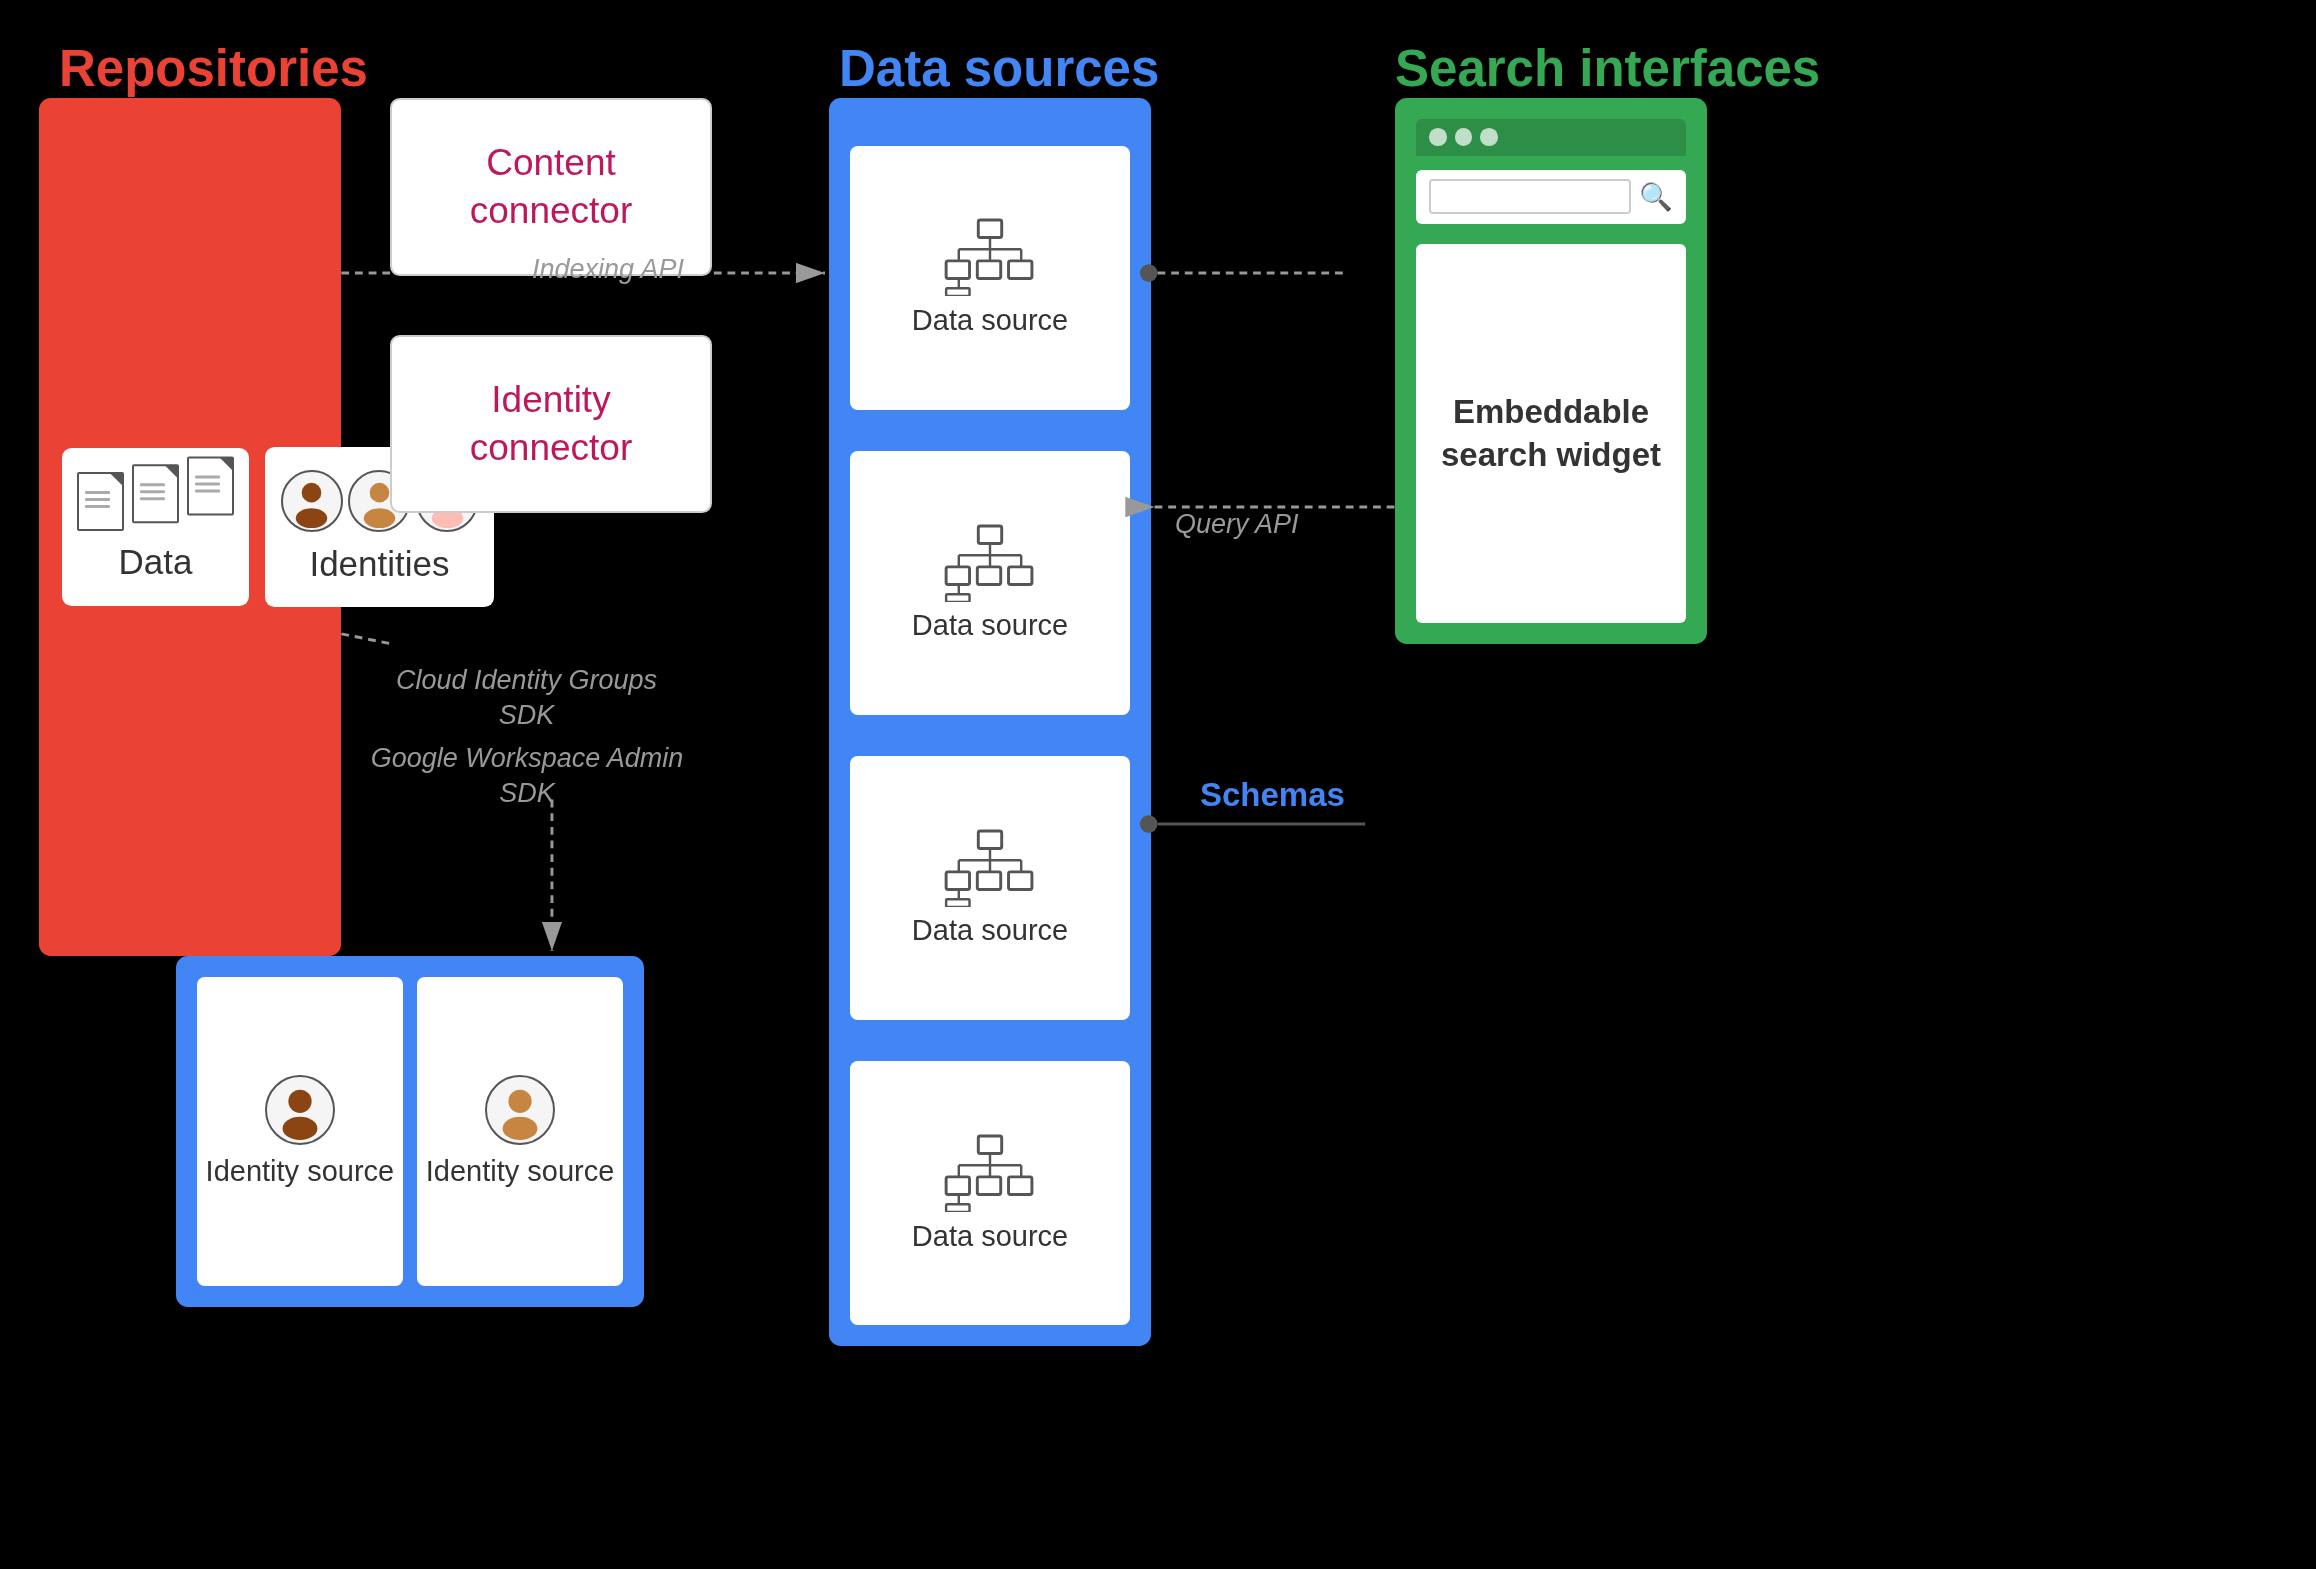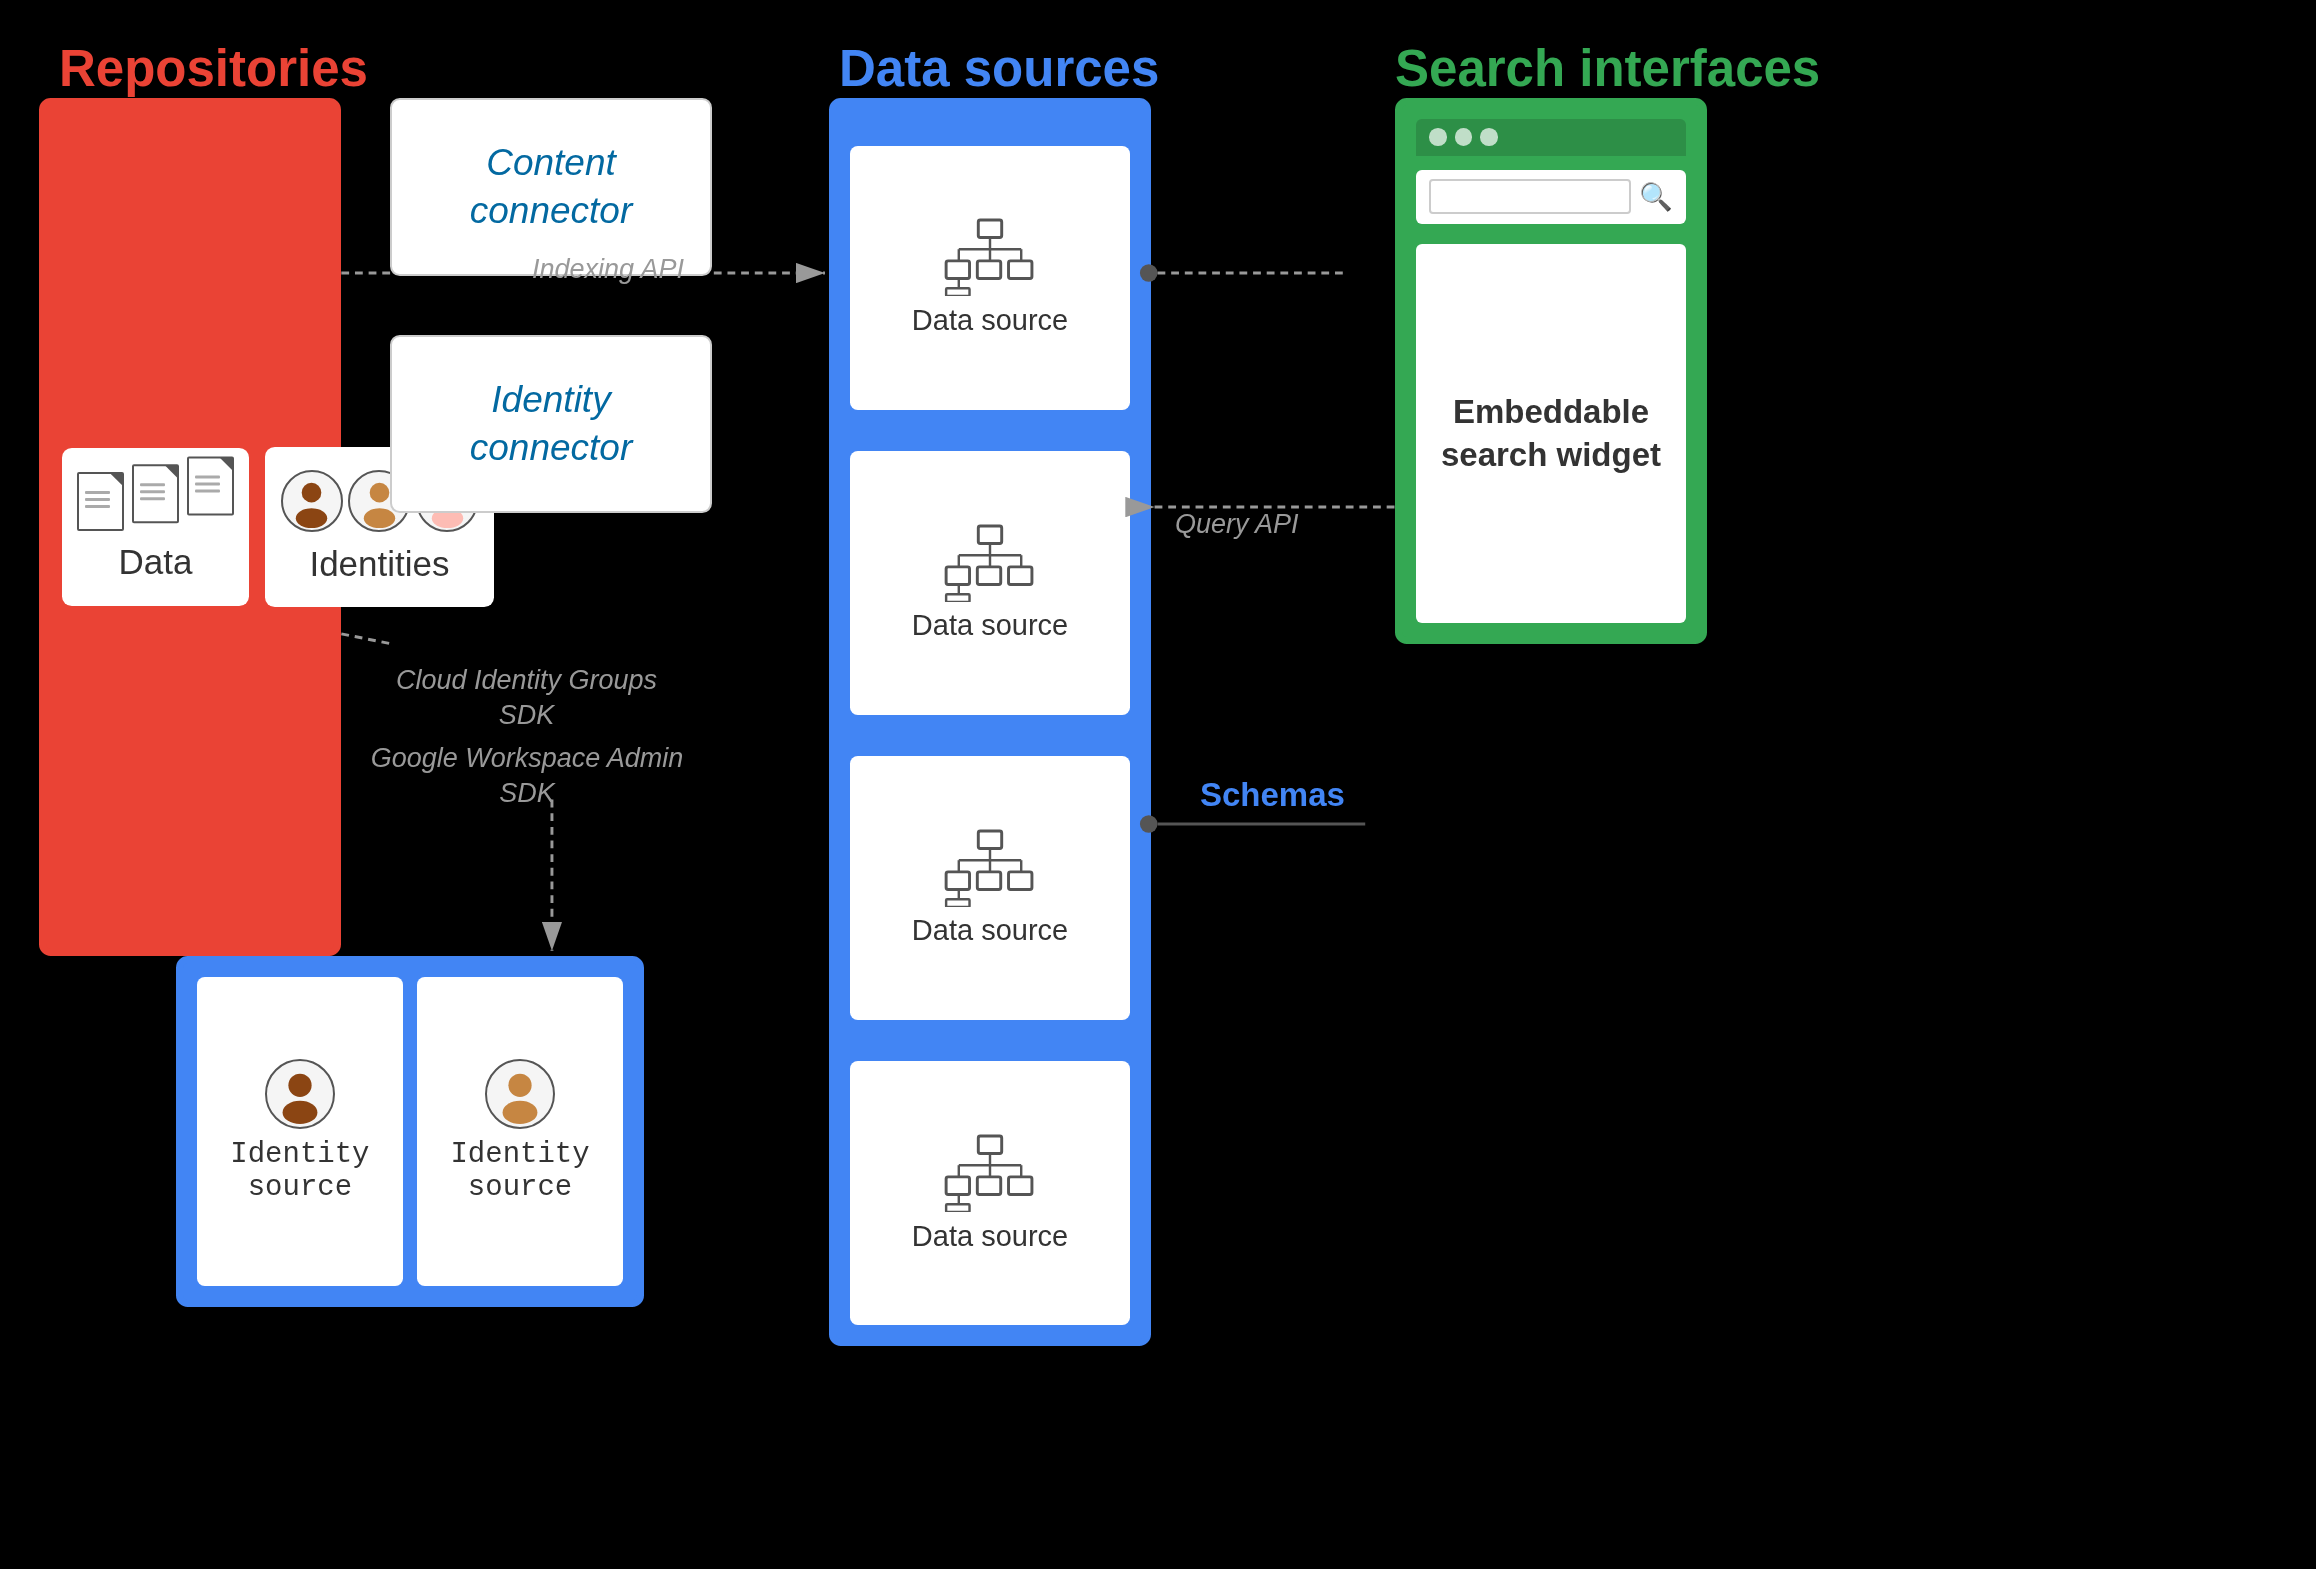--- a/index.html
+++ b/index.html
@@ -133,24 +133,23 @@
       gap: 39px;
     }
 
     .connector-box {
       background: #fff;
       border: 2.9px solid #ccc;
       border-radius: 9.8px;
       padding: 39px 23.4px;
       text-align: center;
       font-size: 37px;
-      color: #0369a1;
+      color: #be185d;
       font-weight: 500;
       line-height: 1.3;
-      font-style: italic;
     }
 
     
     .datasources-box {
       position: absolute;
       top: 98px; left: 829px;
       width: 322px;
       height: 1248px;
       border: 7.8px solid #4285f4;
       border-radius: 11.7px;
@@ -249,21 +248,20 @@
       top: 956px; left: 176px;
       width: 468px;
       height: 351px;
       border: 7.8px solid #4285f4;
       border-radius: 11.7px;
       background: #4285f4;
       display: flex;
       flex-direction: row;
       gap: 13.7px;
       padding: 13.7px;
-      font-family: Liberation Mono, monospace;
     }
 
     .identity-source-inner {
       background: #fff;
       border-radius: 7.8px;
       flex: 1;
       display: flex;
       flex-direction: column;
       align-items: center;
       justify-content: center;

